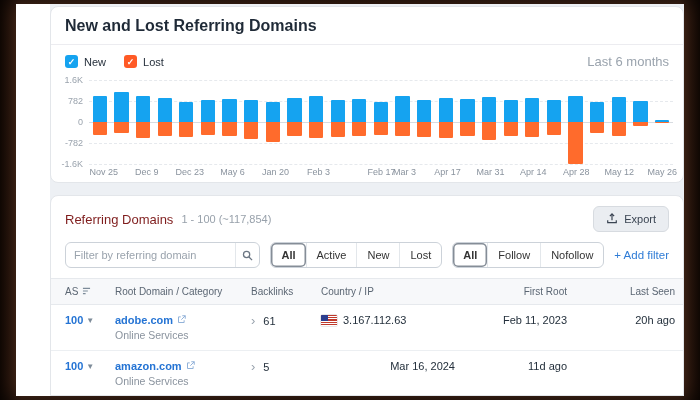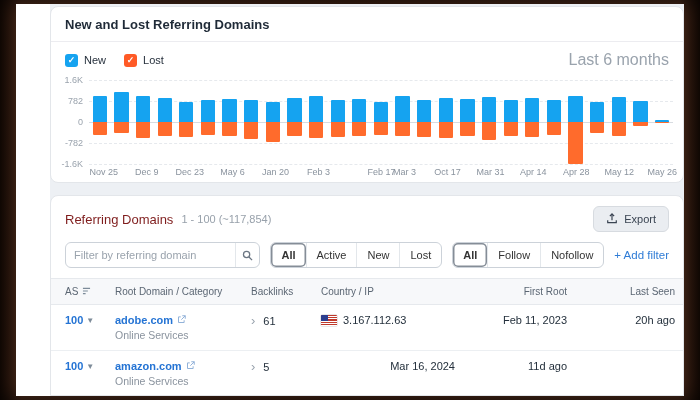--- a/index.html
+++ b/index.html
@@ -10,28 +10,28 @@
            background:linear-gradient(90deg,#1a0c05 0%,#46281a 3%,#3d2114 50%,#46281a 97%,#1a0c05 100%);
            box-shadow: inset 0 0 22px rgba(0,0,0,.8); }
   .page { width:100%; height:100%; background:#ffffff; overflow:hidden; position:relative; }
   .content { margin-left:34px; height:100%; background:#edf0f4; display:flex; flex-direction:column; padding-top:2px; }
 
   .card { background:#fff; border:1px solid #e3e6ea; border-radius:8px; }
   .chart-card { flex:0 0 auto; margin-bottom:12px; }
   .table-card { flex:1 1 auto; overflow:hidden; border-bottom-left-radius:0; border-bottom-right-radius:0; }
 
   .card-header { padding:10px 14px 9px; border-bottom:1px solid #ececf0; }
-  .card-header h2 { font-size:13px; color:#1f2a37; }
+  .card-header h2 { font-size:16px; color:#1f2a37; }
 
   .legend-row { display:flex; align-items:center; gap:18px; padding:9px 14px 3px; }
   .legend-item { display:flex; align-items:center; gap:6px; cursor:pointer; }
   .cb { width:13px; height:13px; border-radius:3px; color:#fff; font-size:9px; font-weight:bold;
         display:inline-flex; align-items:center; justify-content:center; }
   .legend-label { font-size:11px; color:#27313d; }
-  .period { margin-left:auto; font-size:16px; color:#9aa3ad; }
+  .period { margin-left:auto; font-size:13px; color:#9aa3ad; }
 
   .chart { padding:8px 10px 2px 4px; }
   .chart-row { display:flex; }
   .yaxis { width:34px; flex:none; position:relative; height:84px; }
   .ylab { position:absolute; right:6px; font-size:9px; color:#9aa3ad; transform:translateY(-50%); }
   .plot { flex:1; position:relative; height:84px; }
   .gridline { position:absolute; left:0; right:0; height:0; border-top:1px dashed #e6e9ed; }
   .gridline.zero { border-top:1px solid #d8dce1; }
   .bars { position:absolute; inset:0; display:flex; }
   .bar-col { flex:1; position:relative; }
@@ -232,21 +232,21 @@
           </div>
           <div class="xaxis" id="xaxis">
               <div class="xlab" style="left: 1.85185%;">Nov 25</div>
               <div class="xlab" style="left: 9.25926%;">Dec 9</div>
               <div class="xlab" style="left: 16.6667%;">Dec 23</div>
               <div class="xlab" style="left: 24.0741%;">May 6</div>
               <div class="xlab" style="left: 31.4815%;">Jan 20</div>
               <div class="xlab" style="left: 38.8889%;">Feb 3</div>
               <div class="xlab" style="left: 46.2963%; margin-left: 20px;">Feb 17</div>
               <div class="xlab" style="left: 53.7037%;">Mar 3</div>
-              <div class="xlab" style="left: 61.1111%;">Oct 17</div>
+              <div class="xlab" style="left: 61.1111%;">Apr 17</div>
               <div class="xlab" style="left: 68.5185%;">Mar 31</div>
               <div class="xlab" style="left: 75.9259%;">Apr 14</div>
               <div class="xlab" style="left: 83.3333%;">Apr 28</div>
               <div class="xlab" style="left: 90.7407%;">May 12</div>
               <div class="xlab" style="left: 98.1481%;">May 26</div>
             </div>
         </div>
       </section>
 
       <section class="card table-card">

